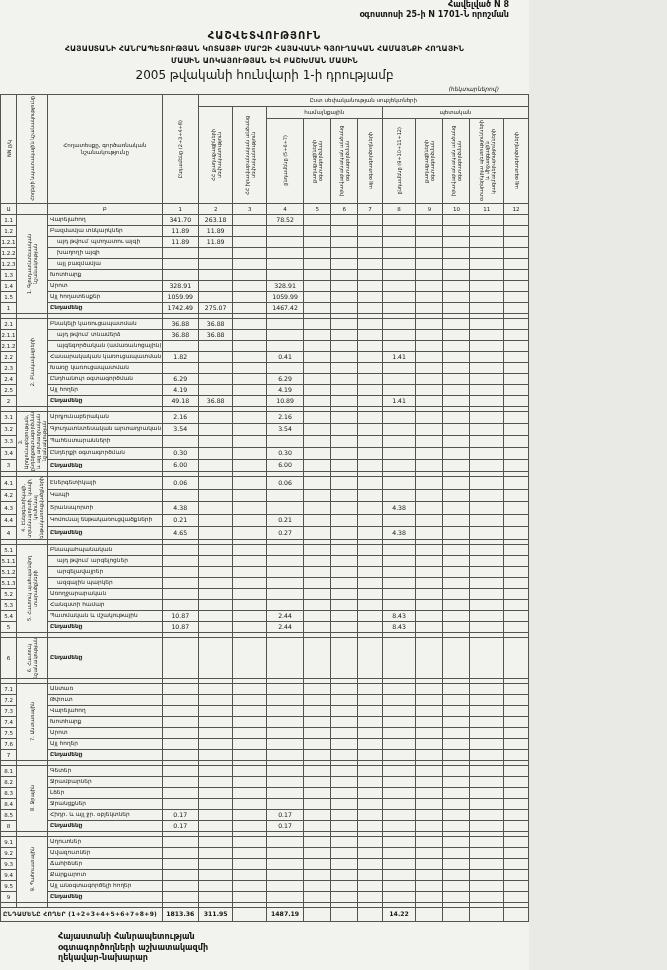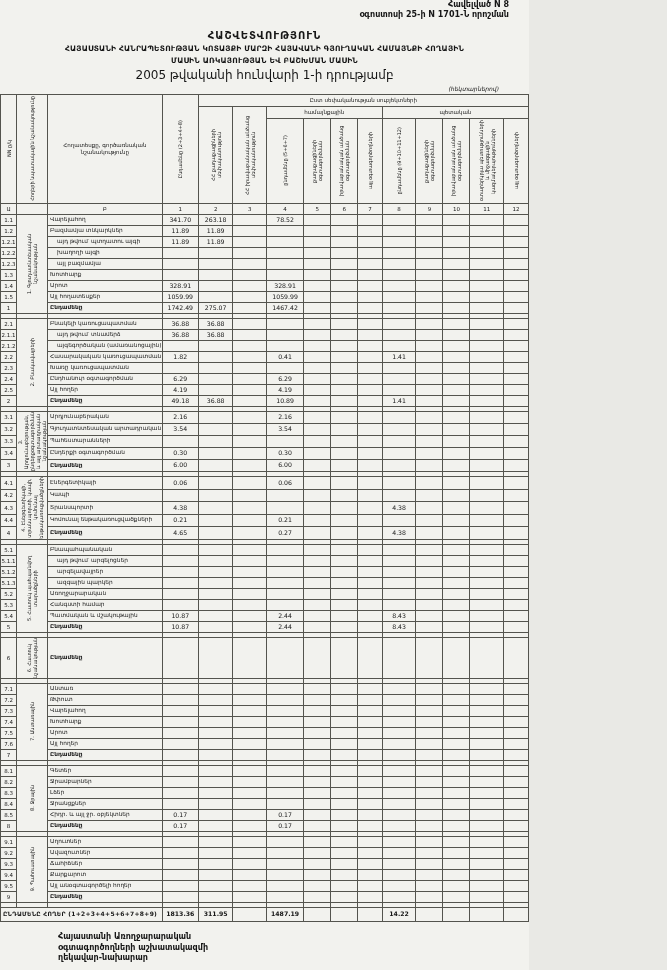--- a/index.html
+++ b/index.html
@@ -3107,20 +3107,20 @@
           </td>
           <td class="val bold">
             <div></div>
           </td>
         </tr>
       </tbody>
     </table>
 
   <div class="signature">
     <div class="sig-lines">
-      <div>Հայաստանի Առողջարարական</div>
+      <div>Հայաստանի Հանրապետության</div>
       <div>օգտագործողների աշխատակազմի</div>
       <div>ղեկավար-նախարար</div>
     </div>
 
   </div>
 
 </div>
 
 </body></html>

